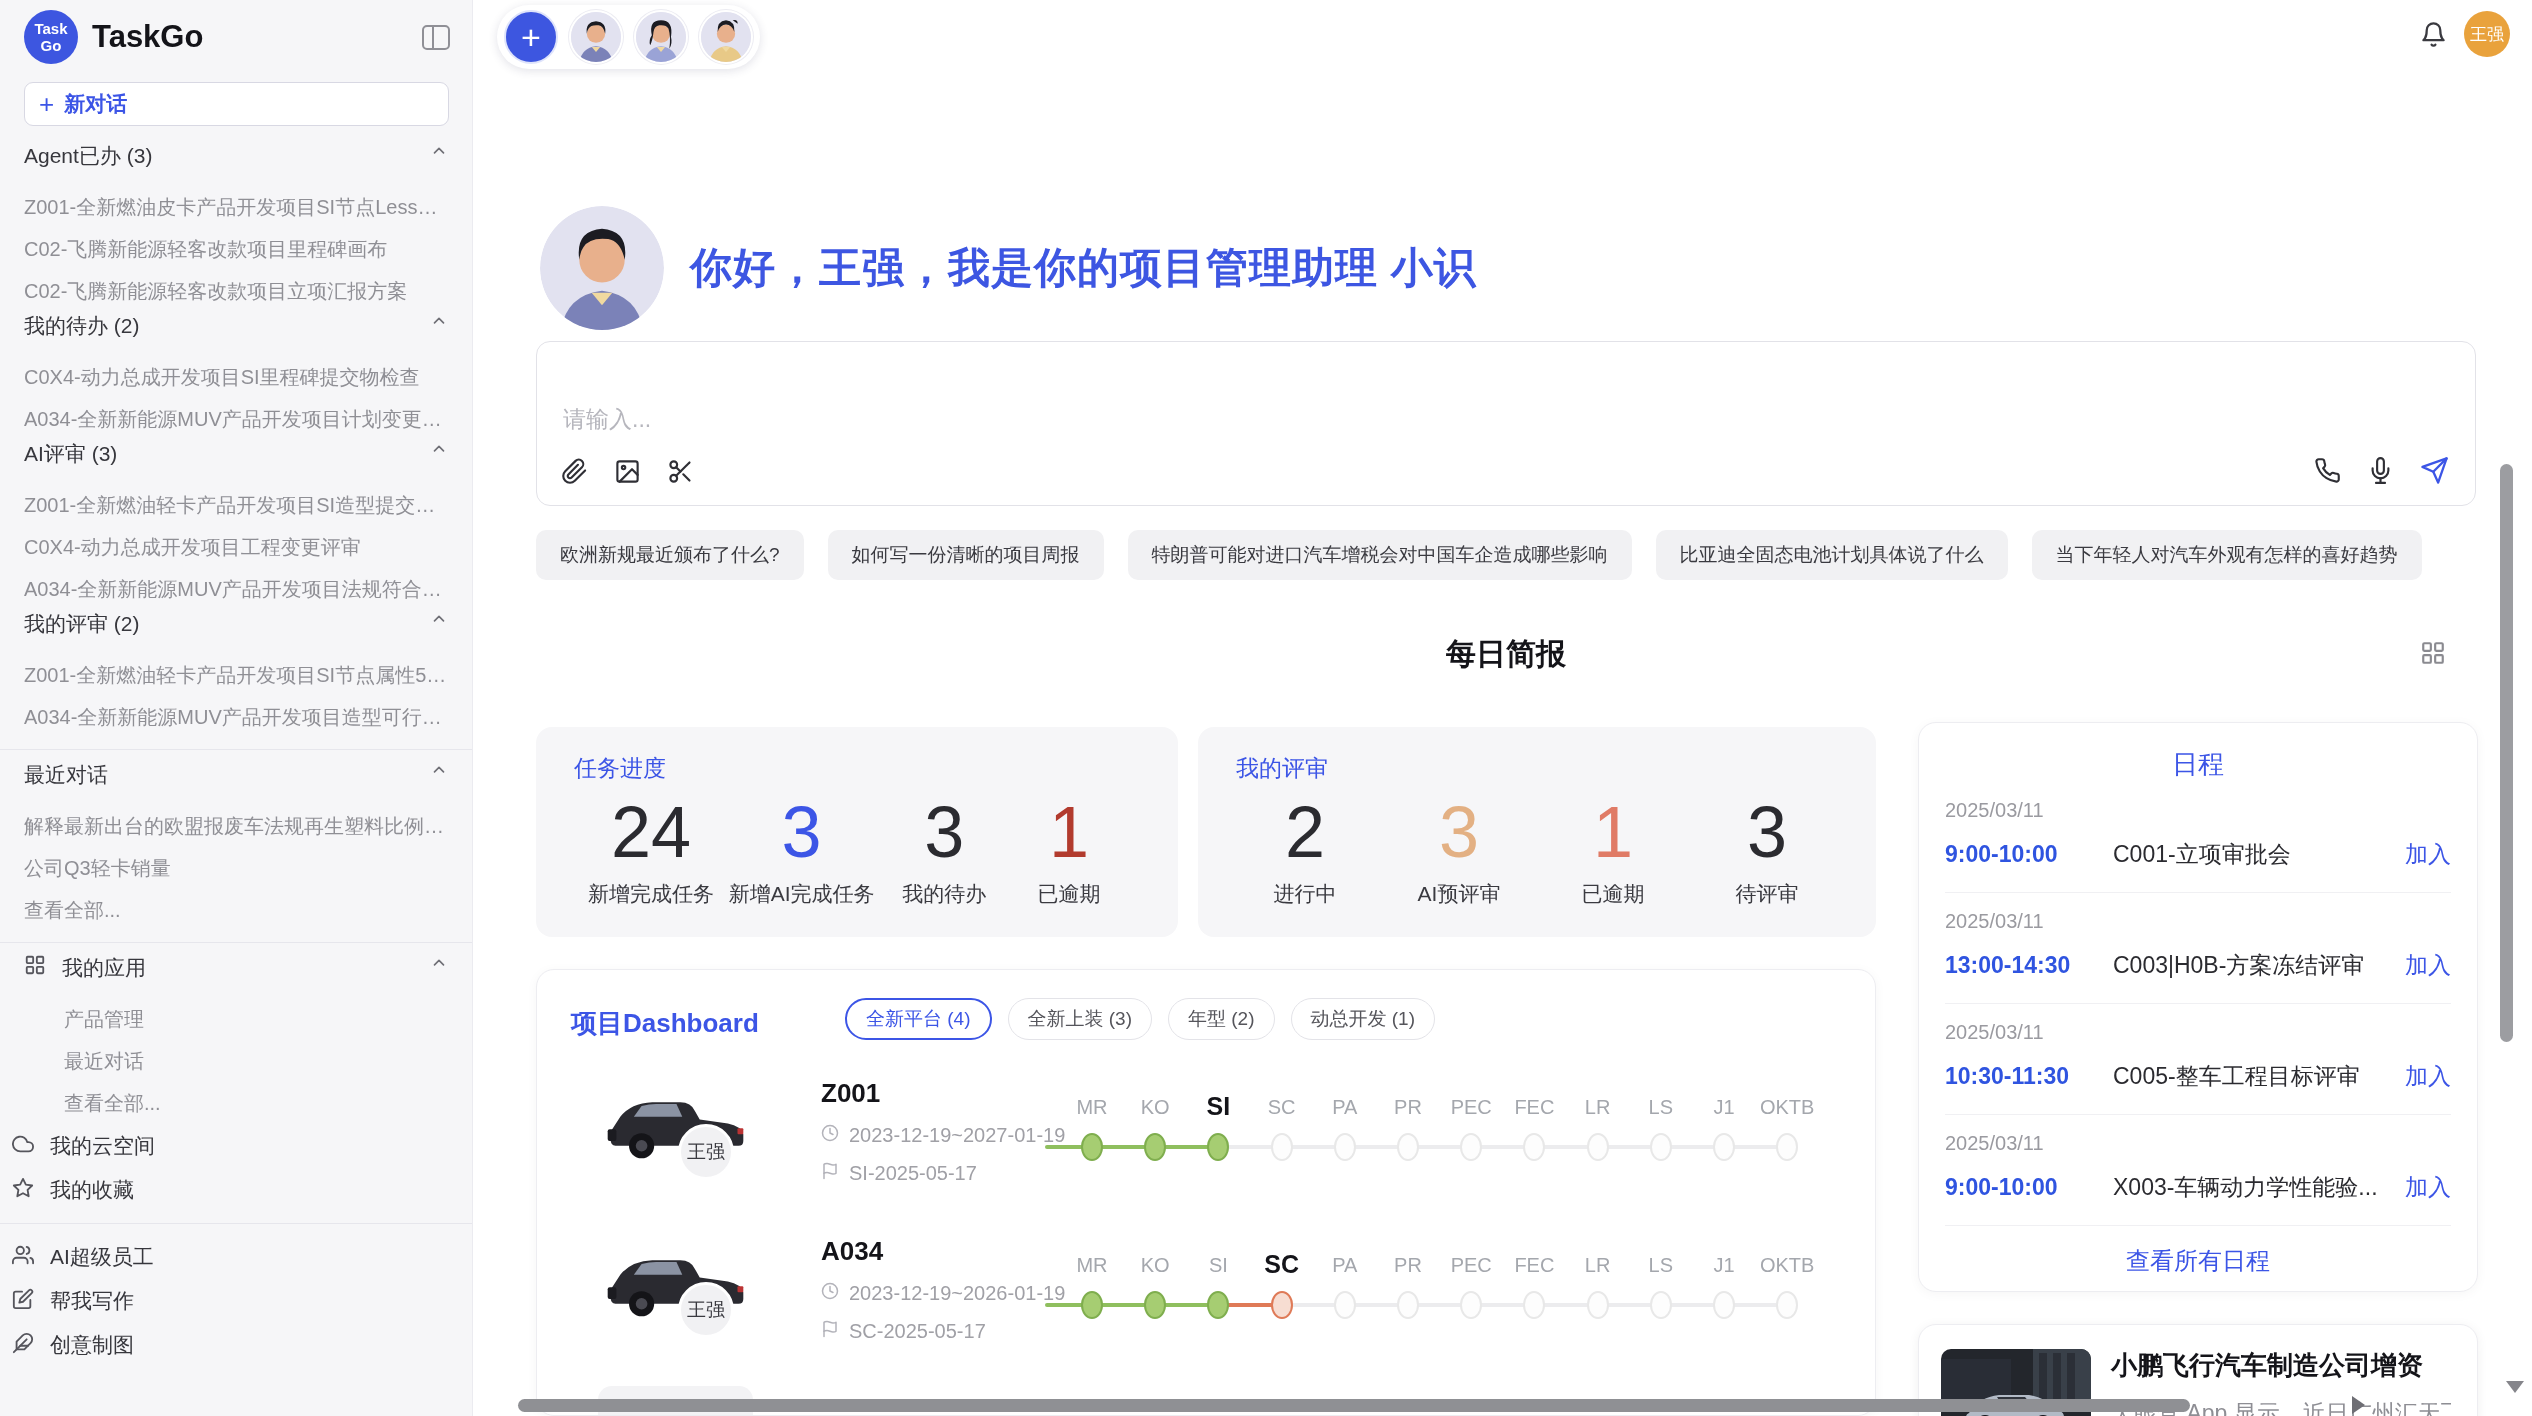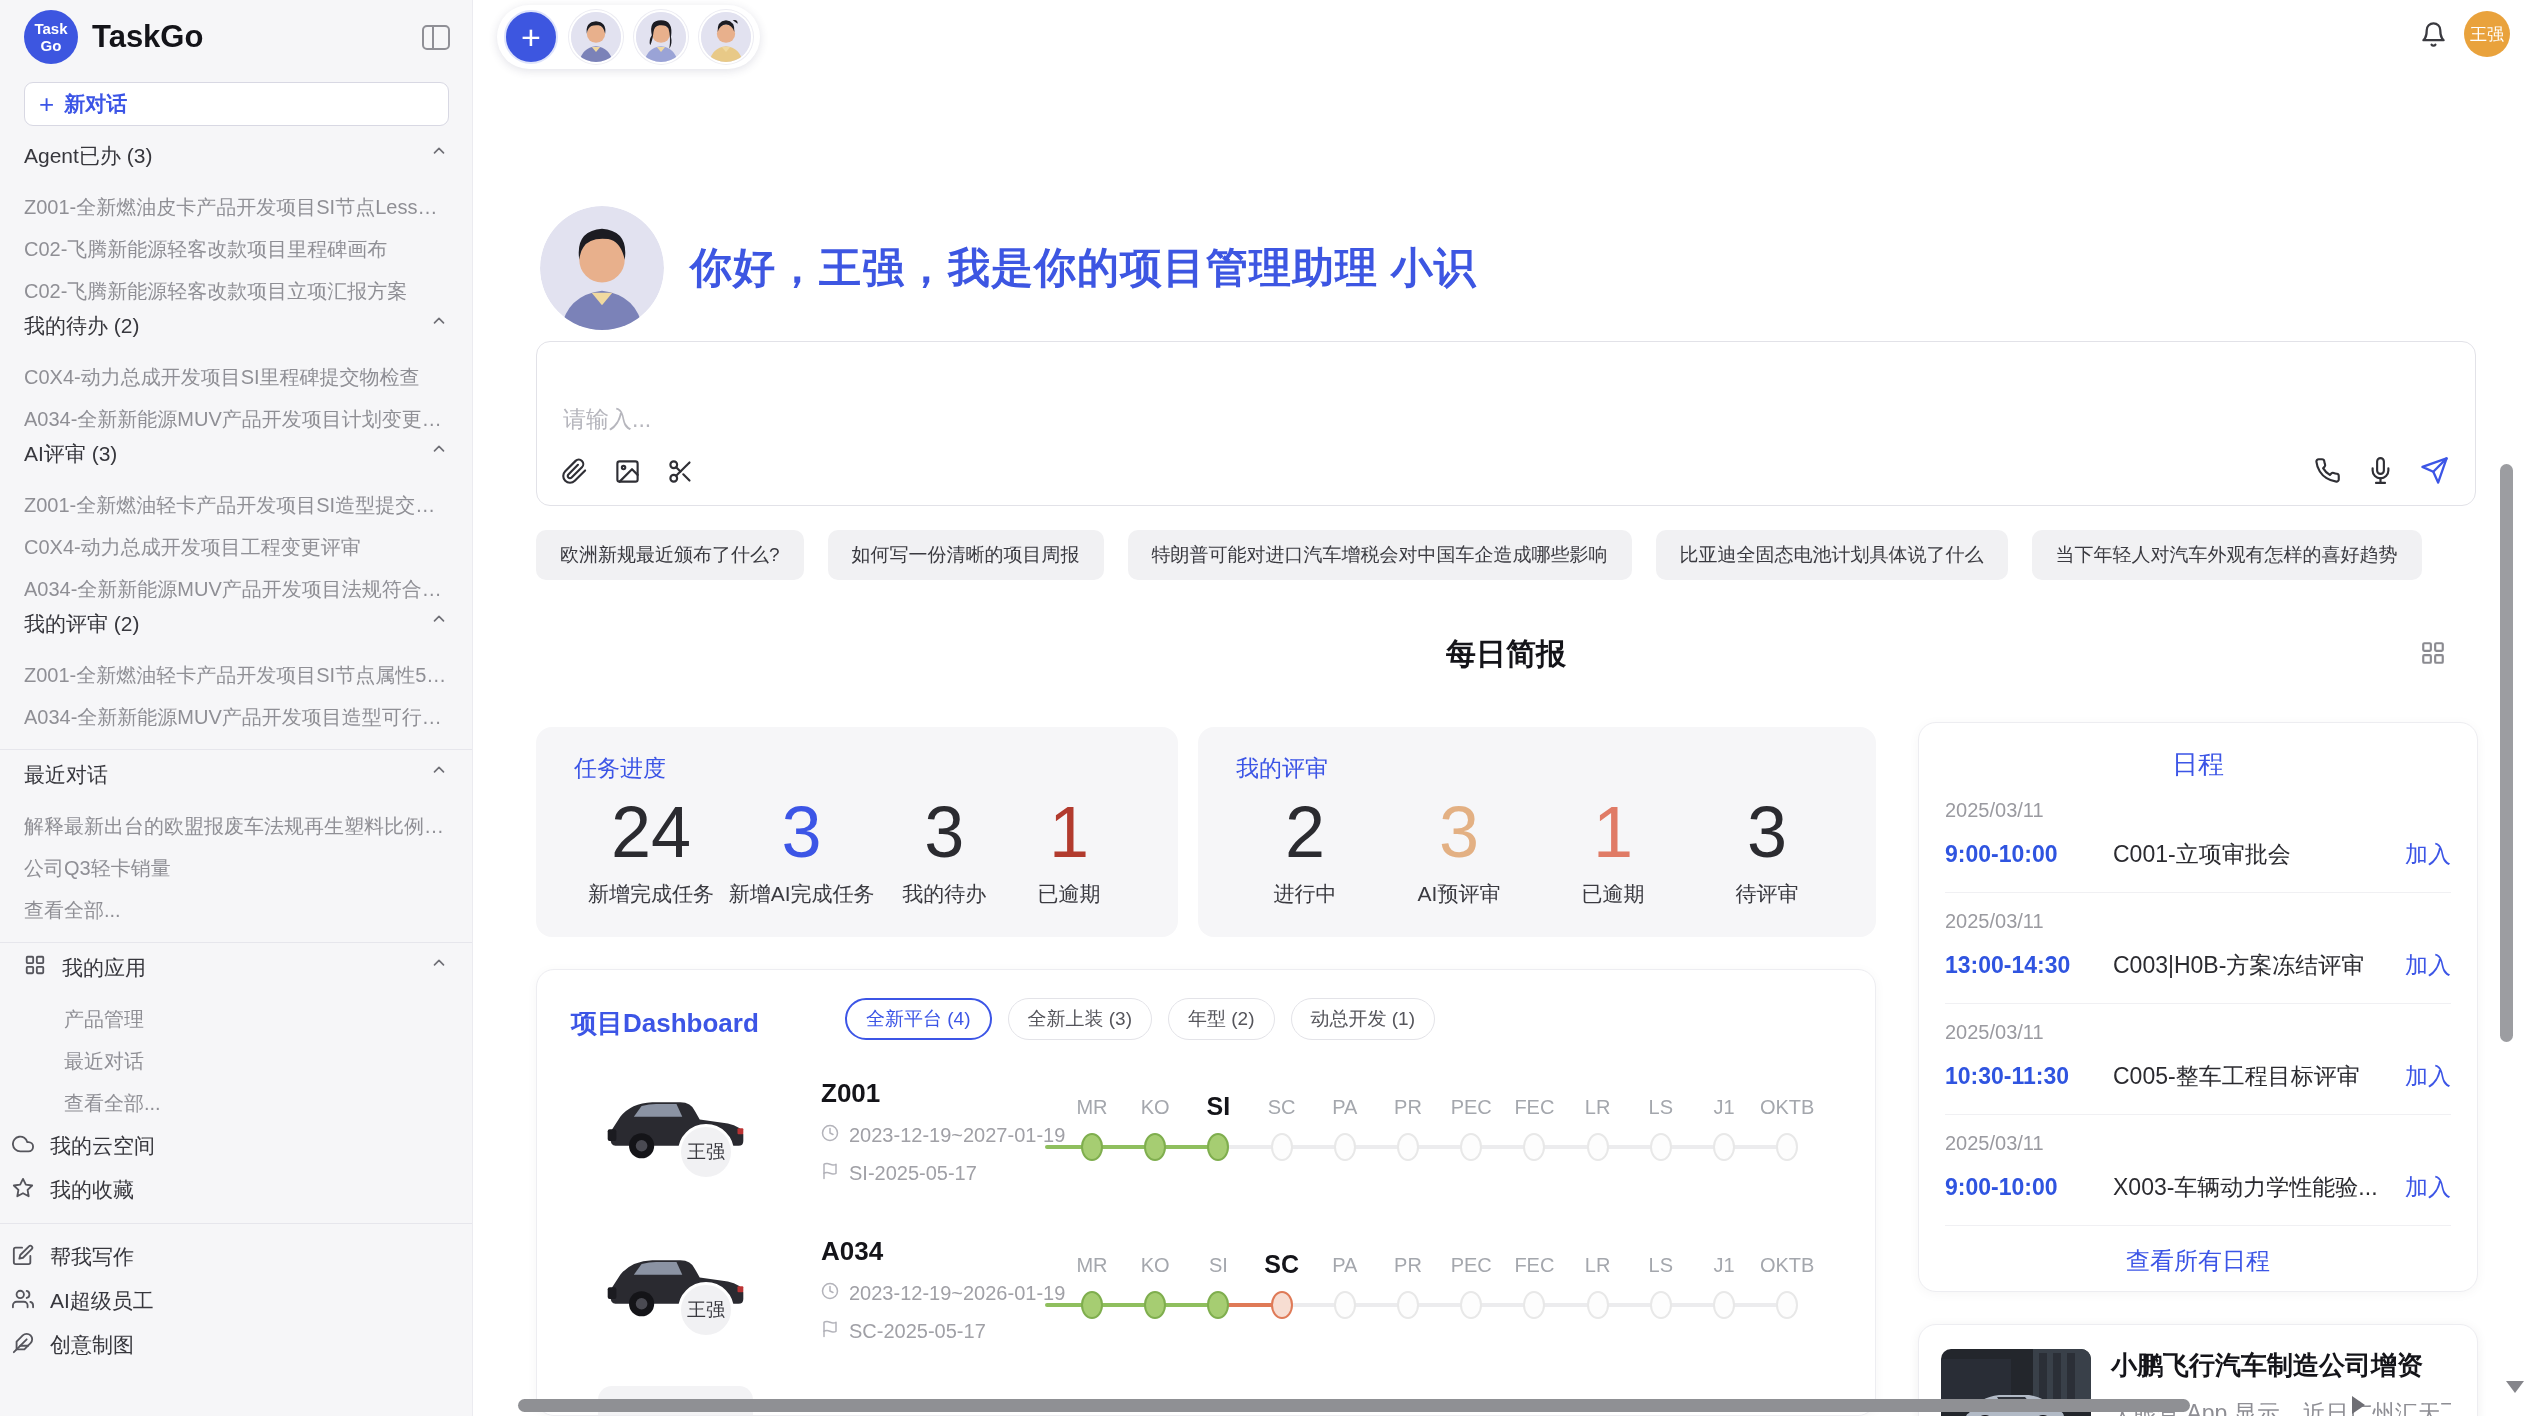--- a/index.html
+++ b/index.html
@@ -217,33 +217,33 @@
     <div class="sb-iconrow">
       <span style="color:#55555c;"><svg width="22" height="22" viewBox="0 0 24 24" fill="none" stroke="currentColor" stroke-width="2" stroke-linecap="round" stroke-linejoin="round">
             <polygon points="12 2 15.09 8.26 22 9.27 17 14.14 18.18 21.02 12 17.77 5.82 21.02 7 14.14 2 9.27 8.91 8.26"></polygon>
           </svg></span>
       <span>我的收藏</span>
     </div>
     <div class="sb-divider"></div>
     <div id="tool-items">
         <div class="sb-iconrow">
           <span style="color: rgb(85, 85, 92);"><svg width="22" height="22" viewBox="0 0 24 24" fill="none" stroke="currentColor" stroke-width="2" stroke-linecap="round" stroke-linejoin="round">
-              <path d="M11 4H4a2 2 0 0 0-2 2v14a2 2 0 0 0 2 2h14a2 2 0 0 0 2-2v-7"></path>
-              <path d="M18.5 2.5a2.12 2.12 0 0 1 3 3L12 15l-4 1 1-4z"></path>
-            </svg></span>
-          <span>帮我写作</span>
-        </div>
-        <div class="sb-iconrow">
-          <span style="color: rgb(85, 85, 92);"><svg width="22" height="22" viewBox="0 0 24 24" fill="none" stroke="currentColor" stroke-width="2" stroke-linecap="round" stroke-linejoin="round">
               <path d="M17 21v-2a4 4 0 0 0-4-4H5a4 4 0 0 0-4 4v2"></path>
               <circle cx="9" cy="7" r="4"></circle>
               <path d="M23 21v-2a4 4 0 0 0-3-3.87"></path>
               <path d="M16 3.13a4 4 0 0 1 0 7.75"></path>
             </svg></span>
           <span>AI超级员工</span>
+        </div>
+        <div class="sb-iconrow">
+          <span style="color: rgb(85, 85, 92);"><svg width="22" height="22" viewBox="0 0 24 24" fill="none" stroke="currentColor" stroke-width="2" stroke-linecap="round" stroke-linejoin="round">
+              <path d="M11 4H4a2 2 0 0 0-2 2v14a2 2 0 0 0 2 2h14a2 2 0 0 0 2-2v-7"></path>
+              <path d="M18.5 2.5a2.12 2.12 0 0 1 3 3L12 15l-4 1 1-4z"></path>
+            </svg></span>
+          <span>帮我写作</span>
         </div>
         <div class="sb-iconrow">
           <span style="color: rgb(85, 85, 92);"><svg width="22" height="22" viewBox="0 0 24 24" fill="none" stroke="currentColor" stroke-width="2" stroke-linecap="round" stroke-linejoin="round">
               <path d="M20.24 12.24a6 6 0 0 0-8.49-8.49L5 10.5V19h8.5z"></path>
               <line x1="16" y1="8" x2="2" y2="22"></line>
               <line x1="17.5" y1="15" x2="9" y2="15"></line>
             </svg></span>
           <span>创意制图</span>
         </div>
       </div>

